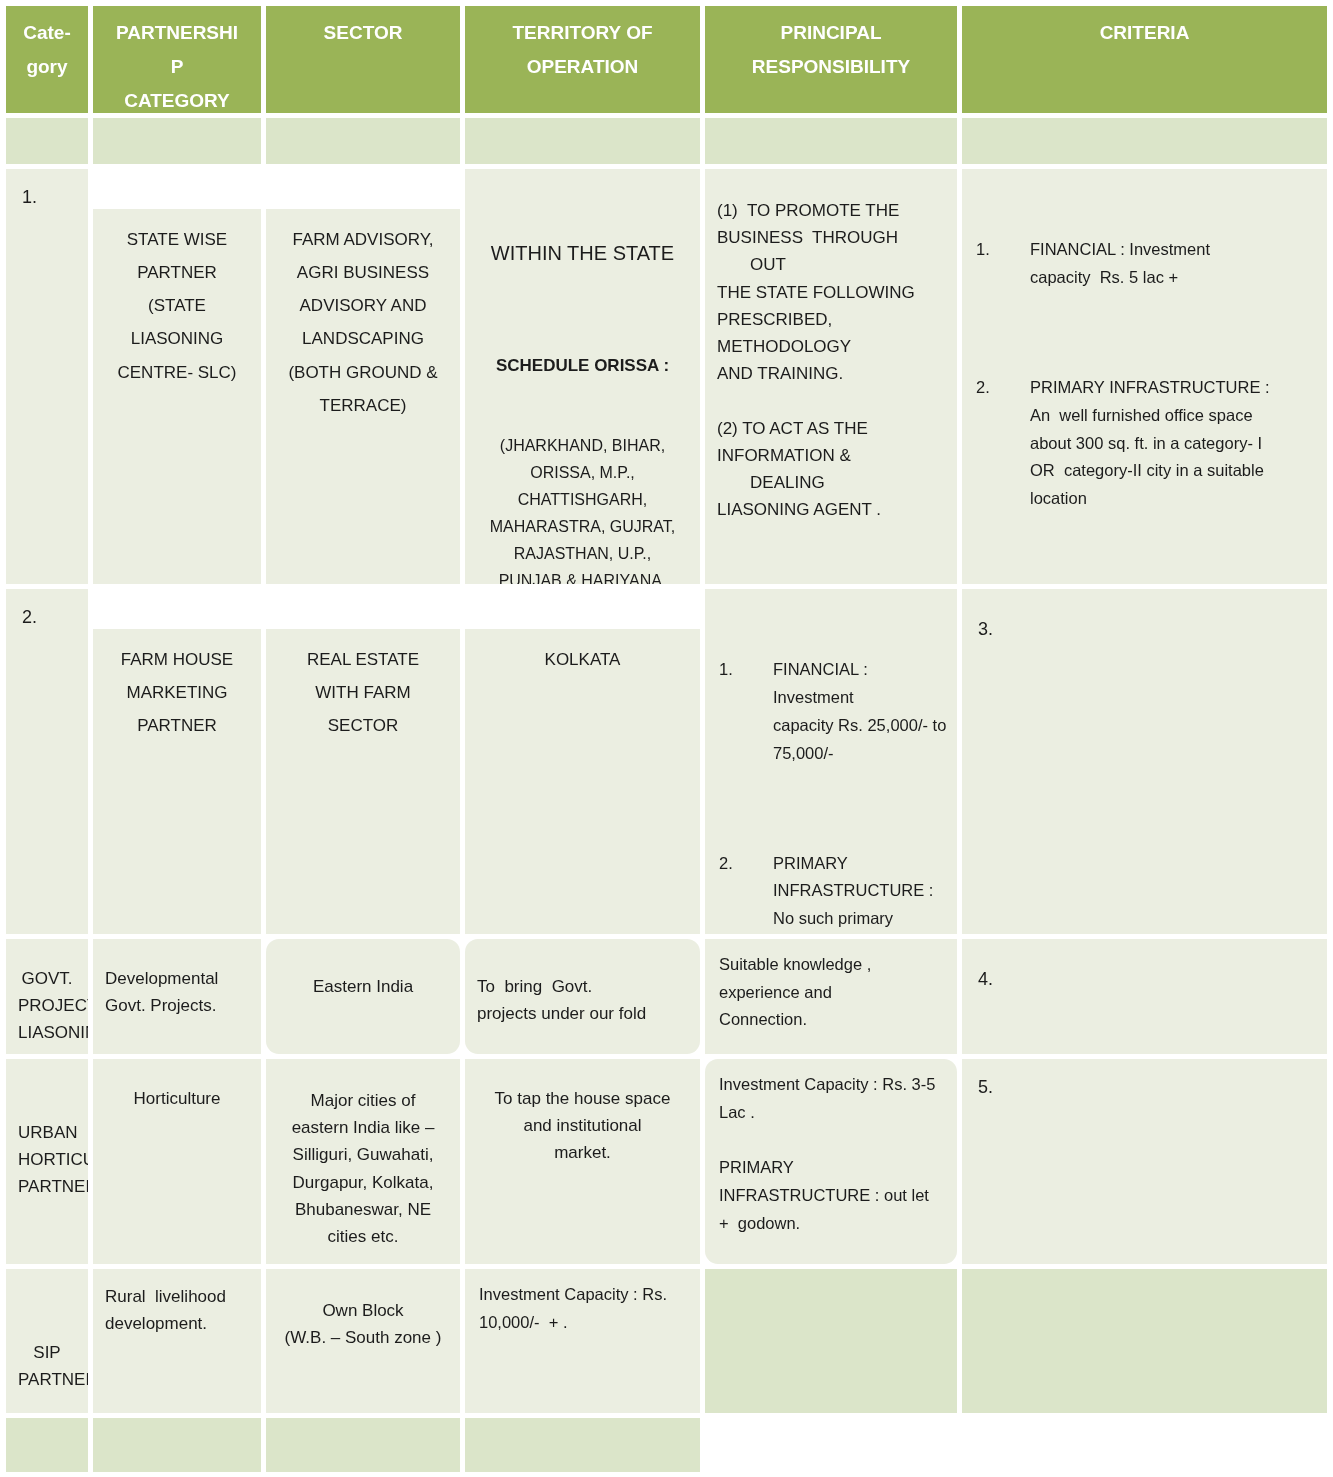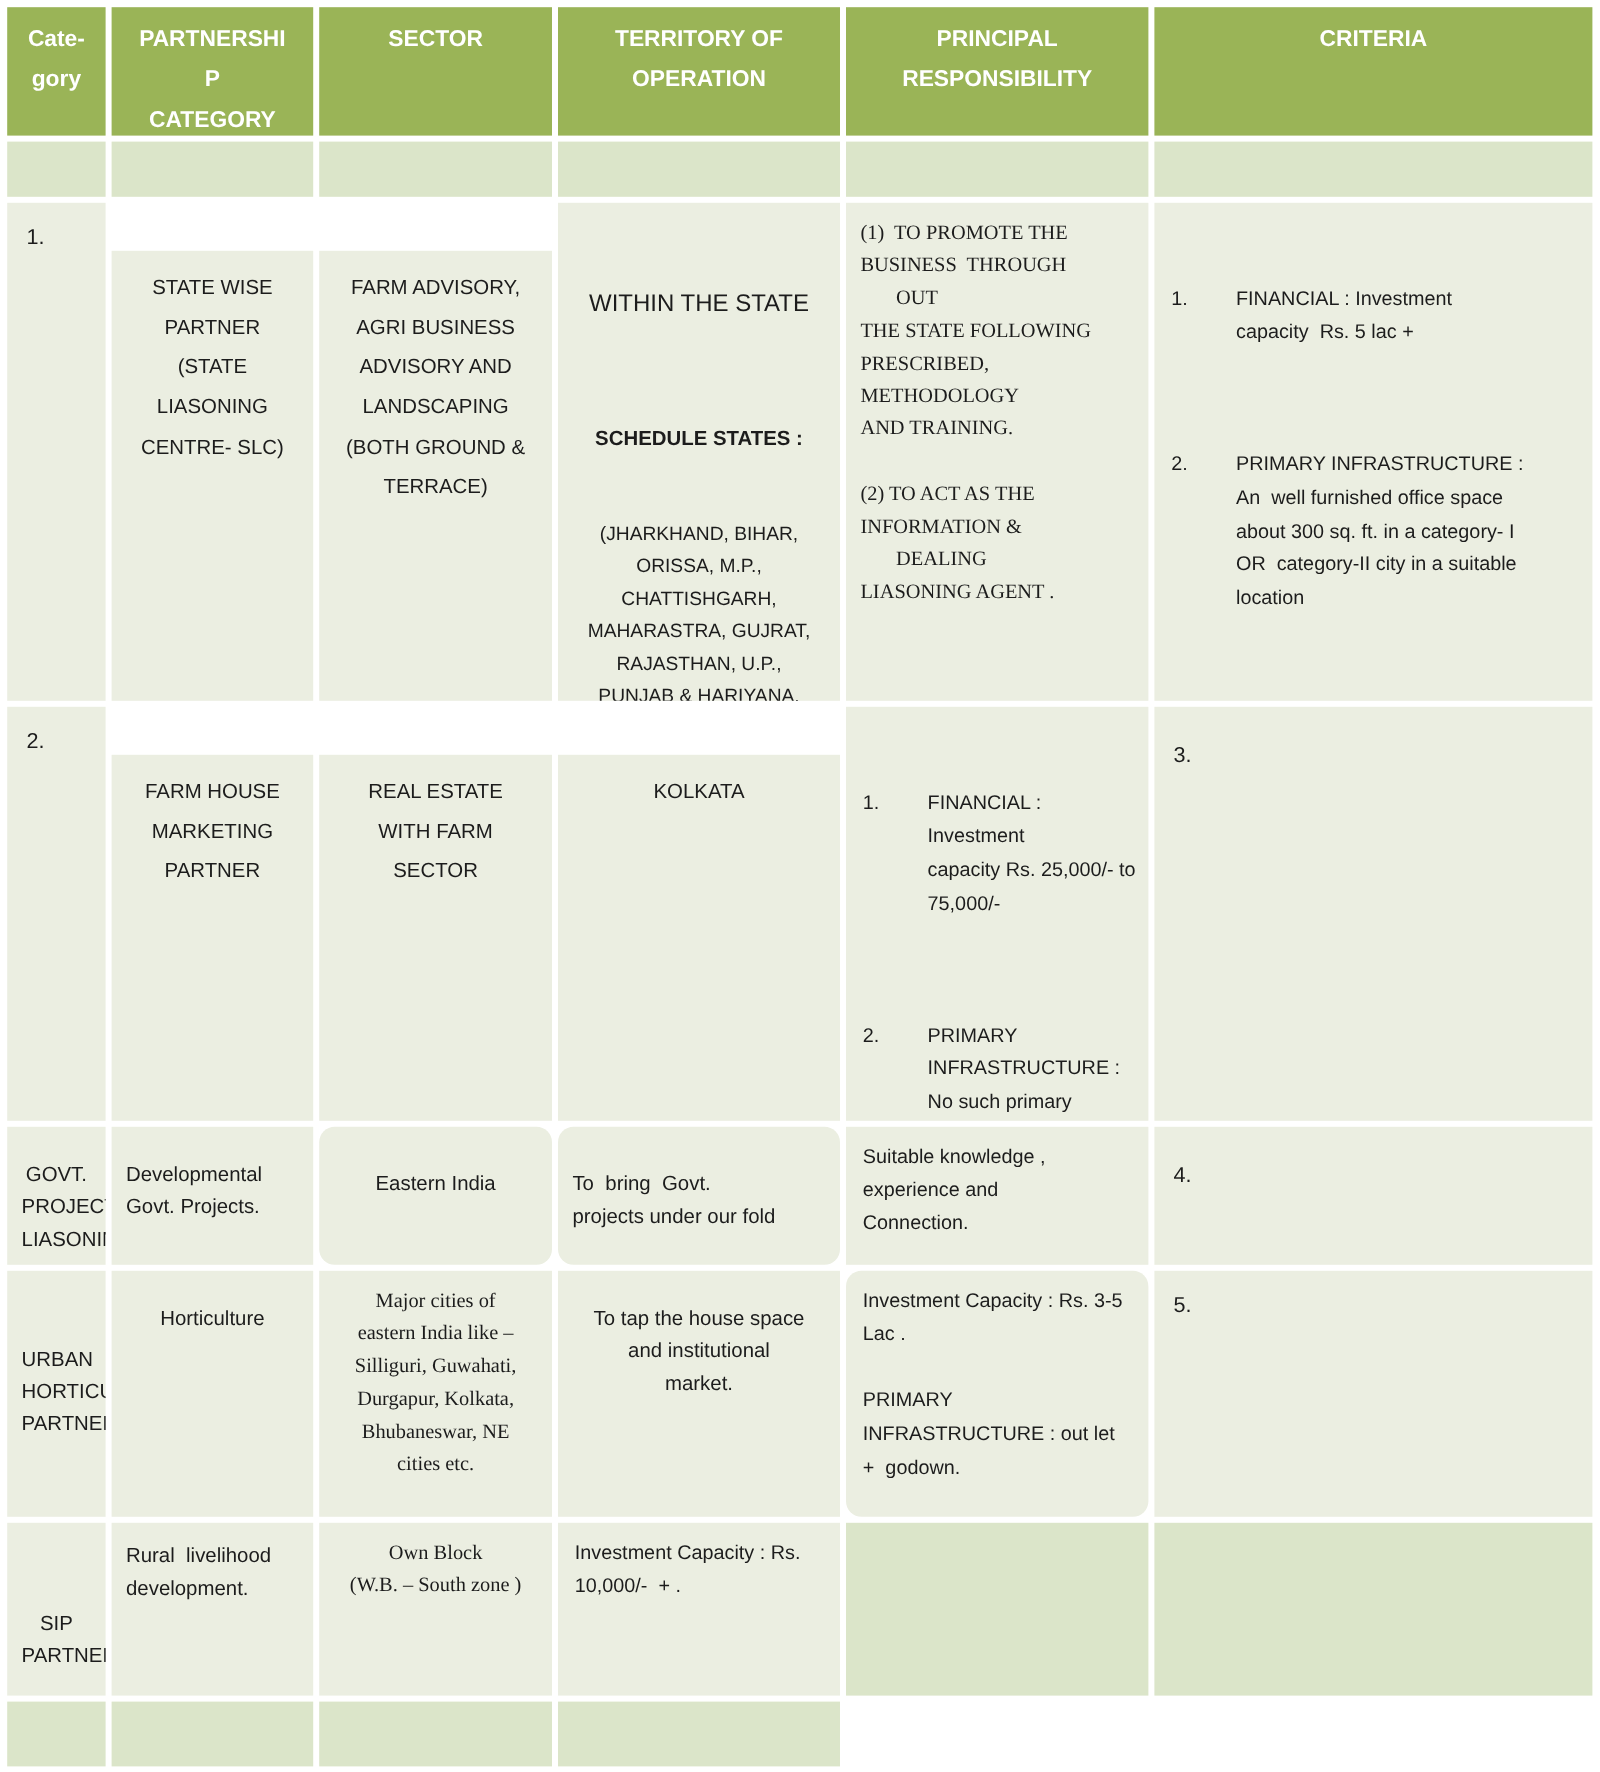--- a/index.html
+++ b/index.html
@@ -39,21 +39,21 @@
     font-size: 19px;
     text-align: center;
     line-height: 1.8;
     padding-top: 10px;
     white-space: pre-line;
   }
   .band { background: var(--band_bg, #dbe5c9); padding: 0; }
   .ta-c { text-align: center; }
   .lh-lg { line-height: 1.95; margin-top: 40px; }
   .numcell { padding-left: 16px; font-size: 18px; }
-  .pt20 { padding-top: 11px; font-family: Liberation Serif, serif; }
+  .pt20 { padding-top: 28px; }
   .pt26 { padding-top: 26px; }
   .pt34 { padding-top: 34px; border-radius: 13px; }
   .pt60 { padding-top: 60px; text-align: right; }
   .pt70 { padding-top: 70px; }
   .terr-title { font-size: 20px; line-height: 1.6; margin-bottom: 28px; }
   .terr-label { font-weight: bold; font-size: 17px; line-height: 1.6; }
   .terr-states { font-size: 16px; line-height: 1.68; white-space: pre-wrap; }
   .crit {
     font-size: 16.5px;
     line-height: 1.68;
@@ -101,21 +101,21 @@
 LIASONING
 CENTRE- SLC)</div>
     <div class="c ta-c lh-lg">FARM ADVISORY,
 AGRI BUSINESS
 ADVISORY AND
 LANDSCAPING
 (BOTH GROUND &amp;
 TERRACE)</div>
     <div class="c ta-c">
       <div class="terr-title">WITHIN THE STATE</div>
-      <div class="terr-label">SCHEDULE STATES :</div>
+      <div class="terr-label">SCHEDULE ORISSA :</div>
       <div class="terr-states">(JHARKHAND, BIHAR,
 ORISSA, M.P.,
 CHATTISHGARH,
 MAHARASTRA, GUJRAT,
 RAJASTHAN, U.P.,
 PUNJAB &amp; HARIYANA,
 ASSAM &amp; NE STATES)</div>
     </div>
     <div class="c resp pt20">(1)  TO PROMOTE THE
 BUSINESS  THROUGH

